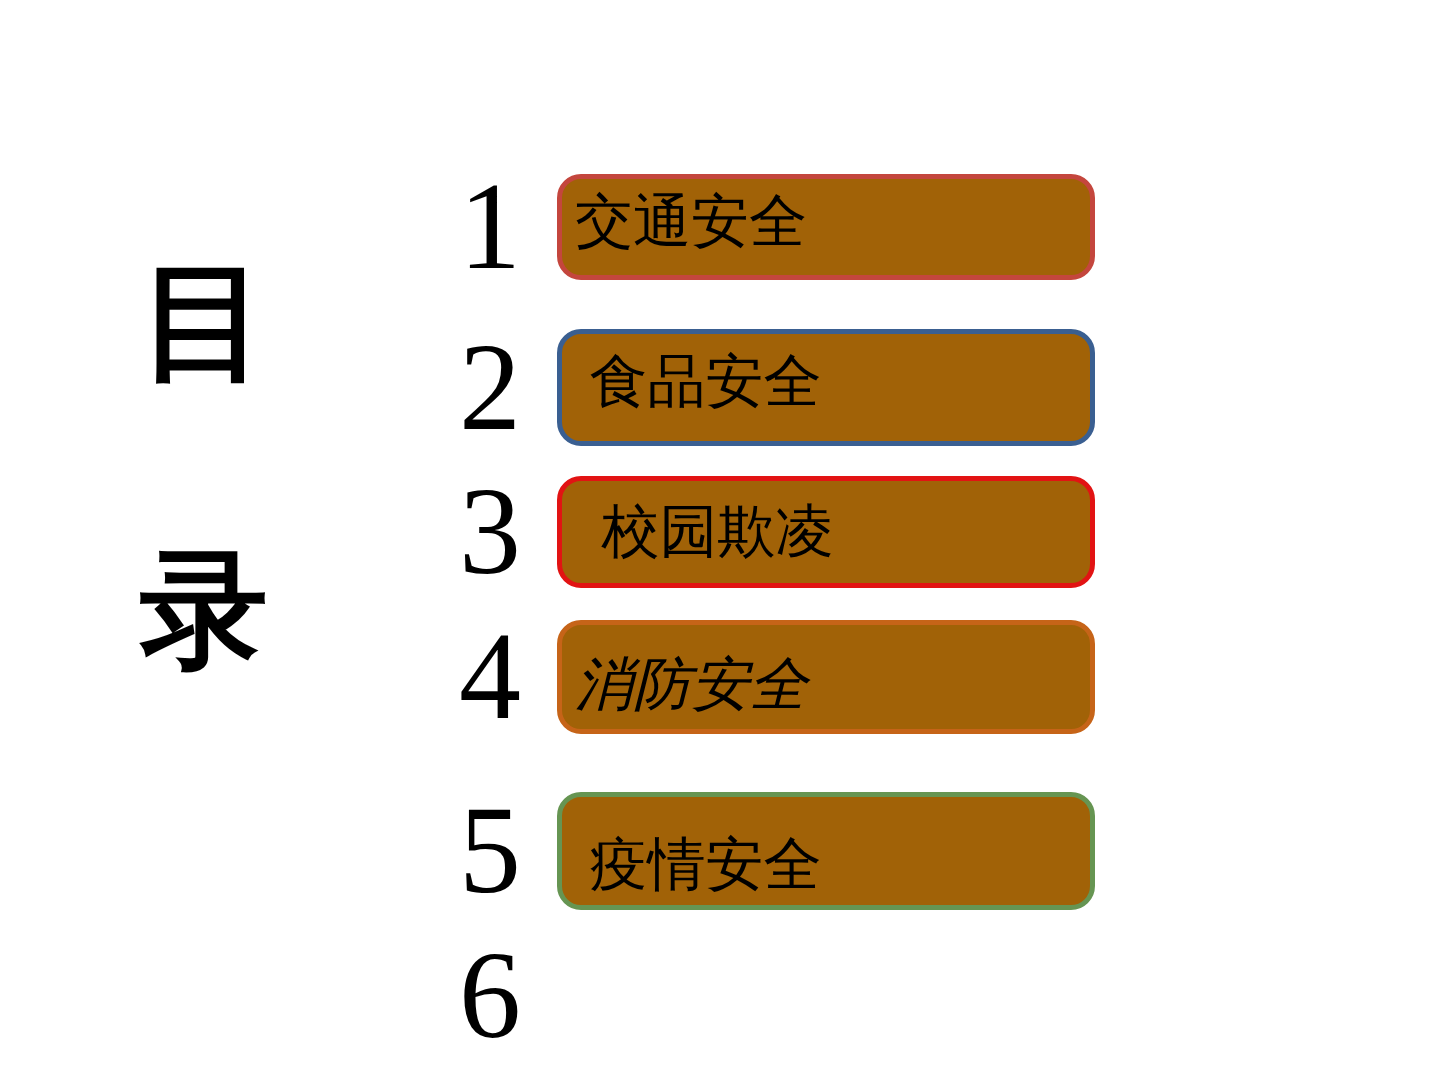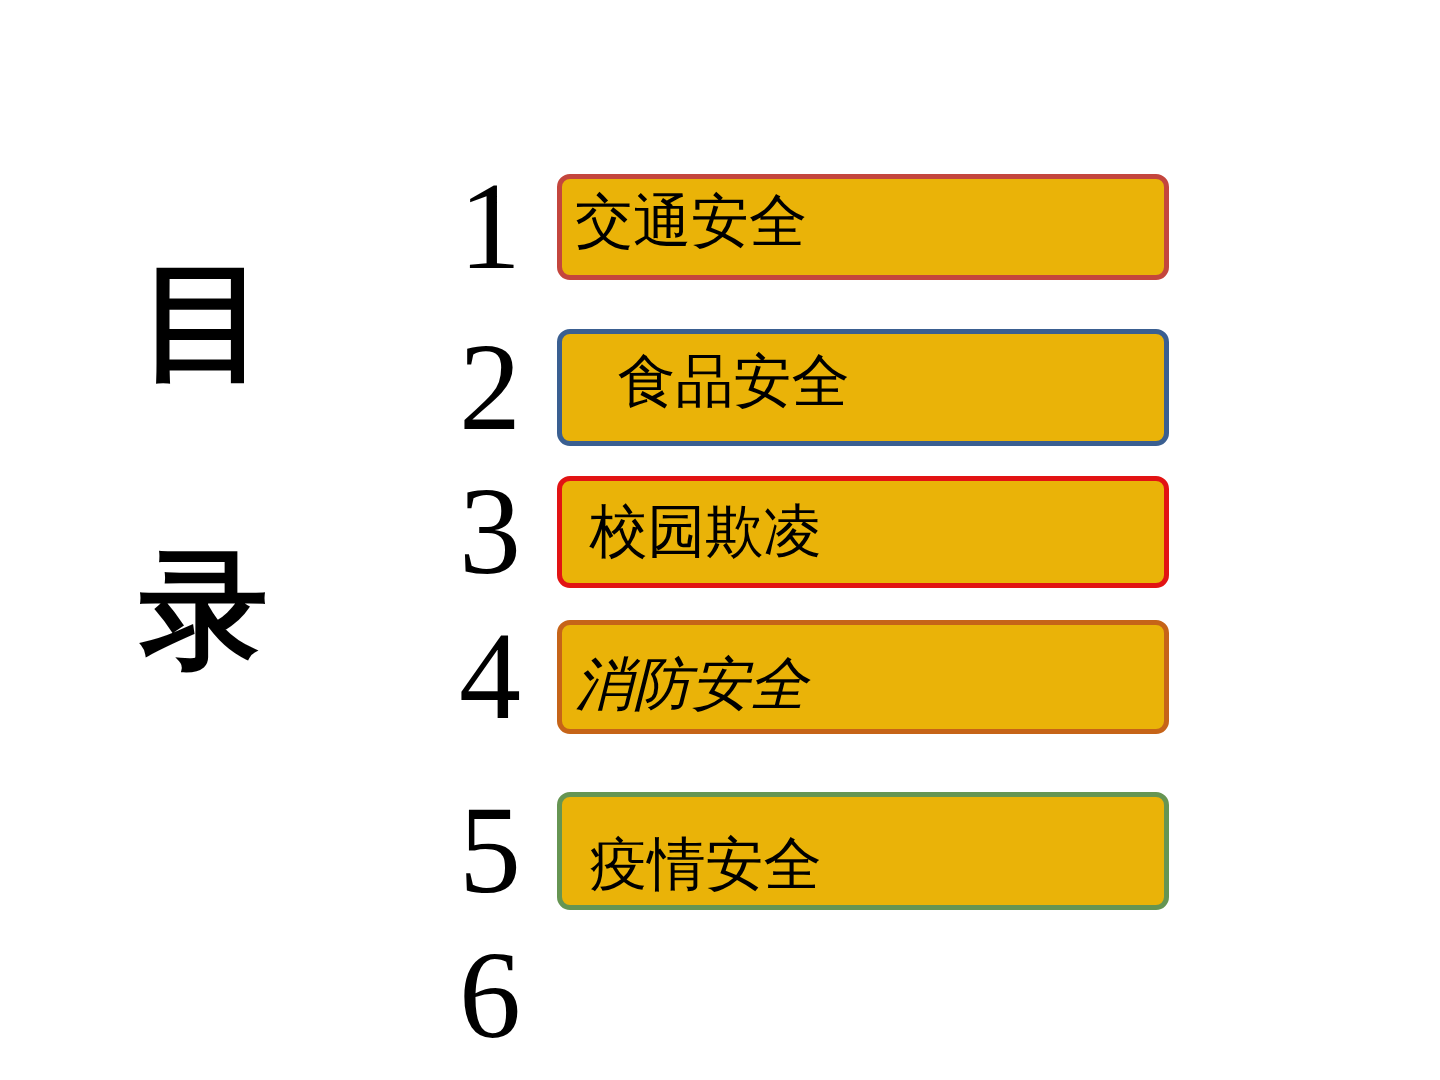--- a/index.html
+++ b/index.html
@@ -44,27 +44,27 @@
     width: 120px;
     flex: 0 0 120px;
     text-align: center;
     font-family: "Liberation Serif", "DejaVu Serif", serif;
     font-size: 124px;
     line-height: 1;
     color: #000000;
   }
   .box {
     margin-left: 7px;
-    width: 612px;
+    width: 538px;
     height: 100%;
     box-sizing: border-box;
     border-style: solid;
     border-width: 5px;
-    border-radius: 13px;
-    background: #eab308;
+    border-radius: 24px;
+    background: #a16207;
     display: flex;
     align-items: center;
   }
   .label {
     font-family: "Liberation Serif", "DejaVu Serif", serif;
     font-size: 58px;
     line-height: 1;
     color: #000000;
     padding-left: 13px;
     white-space: pre;
@@ -80,27 +80,27 @@
   </div>
   <div id="toc-rows">
       <div class="row" style="top: 174px; height: 106px;">
         <span class="num">1</span>
         <div class="box" style="border-color: rgb(196, 70, 61);">
           <span class="label" style="transform: translateY(-5px);">交通安全</span>
         </div>
       </div>
       <div class="row" style="top: 329px; height: 117px;">
         <span class="num">2</span>
-        <div class="box" style="border-color: rgb(58, 95, 145); padding-left: 28px;">
+        <div class="box" style="border-color: rgb(58, 95, 145);">
           <span class="label" style="transform: translateY(-6px);"> 食品安全</span>
         </div>
       </div>
       <div class="row" style="top: 476px; height: 112px;">
         <span class="num">3</span>
-        <div class="box" style="border-color: rgb(226, 19, 19);">
+        <div class="box" style="border-color: rgb(226, 19, 19); padding-left: 12px;">
           <span class="label" style="transform: translateY(0px);"> 校园欺凌</span>
         </div>
       </div>
       <div class="row" style="top: 620px; height: 114px;">
         <span class="num">4</span>
         <div class="box" style="border-color: rgb(198, 100, 24);">
           <span class="label" style="transform: translateY(8px); font-style: italic;">消防安全</span>
         </div>
       </div>
       <div class="row" style="top: 792px; height: 118px;">

